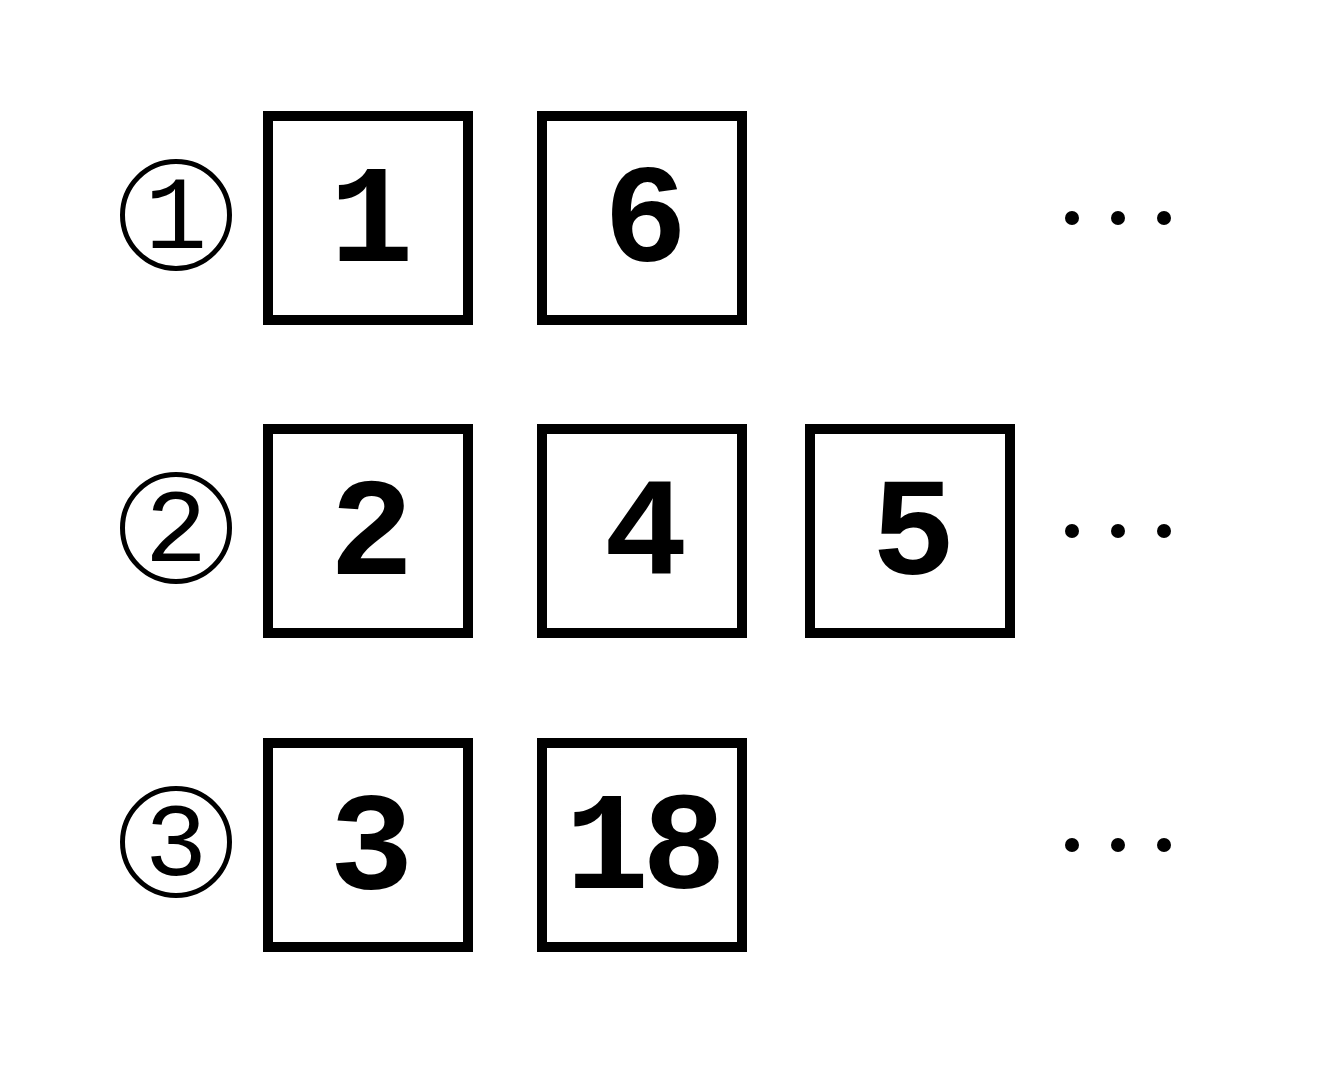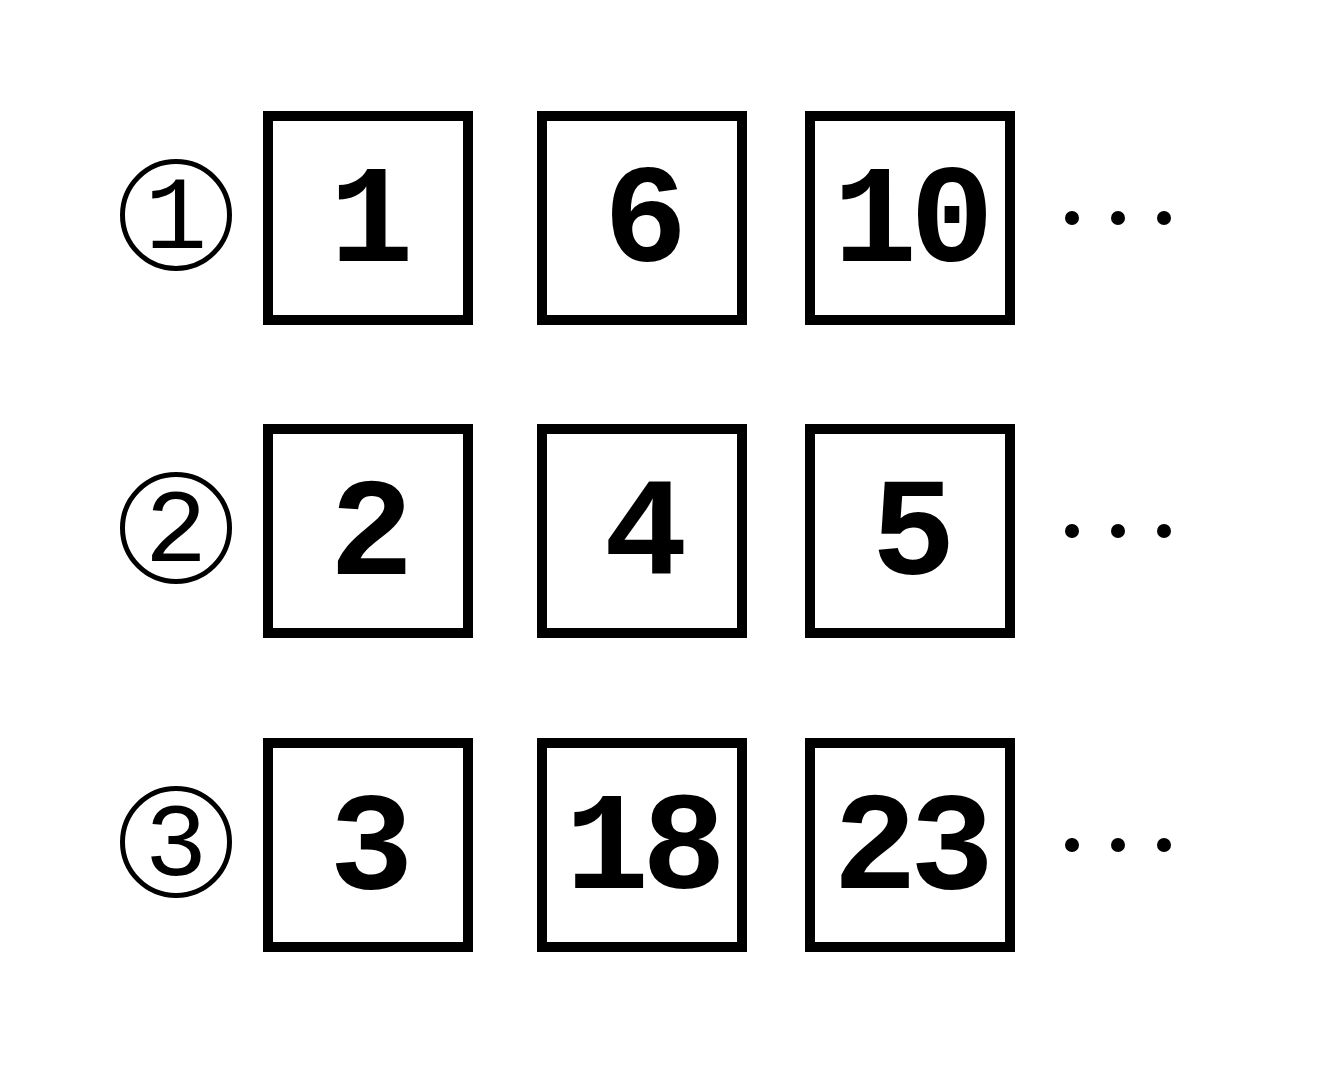--- a/index.html
+++ b/index.html
@@ -95,23 +95,20 @@
   <div class="row r1">
     <div class="circle-label">
       <span class="circle-digit">1</span>
     </div>
     <div class="box c1">
       <span class="box-digit">1</span>
     </div>
     <div class="box c2">
       <span class="box-digit">6</span>
     </div>
-    <div class="box c3">
-      <span class="box-digit">10</span>
-    </div>
     <div class="ellipsis">
       <span class="dot"></span>
       <span class="dot"></span>
       <span class="dot"></span>
     </div>
   </div>
 
   <div class="row r2">
     <div class="circle-label">
       <span class="circle-digit">2</span>
@@ -135,23 +132,20 @@
   <div class="row r3">
     <div class="circle-label">
       <span class="circle-digit">3</span>
     </div>
     <div class="box c1">
       <span class="box-digit">3</span>
     </div>
     <div class="box c2">
       <span class="box-digit">18</span>
     </div>
-    <div class="box c3">
-      <span class="box-digit">23</span>
-    </div>
     <div class="ellipsis">
       <span class="dot"></span>
       <span class="dot"></span>
       <span class="dot"></span>
     </div>
   </div>
 
 </div>
 
 </body></html>

